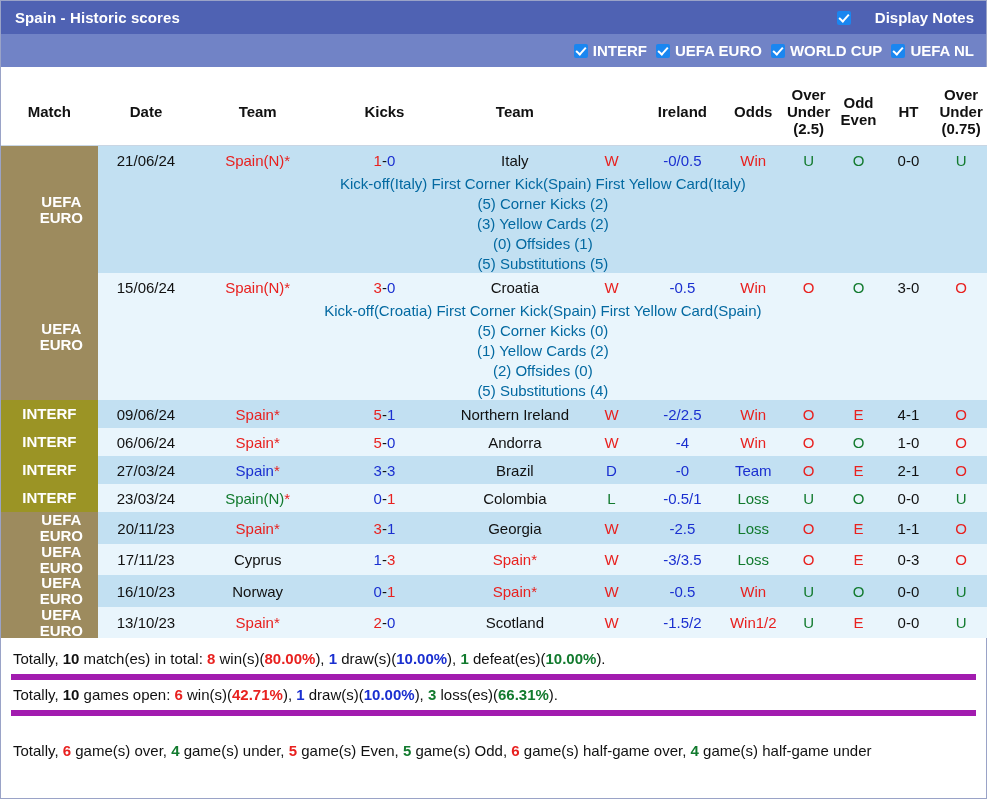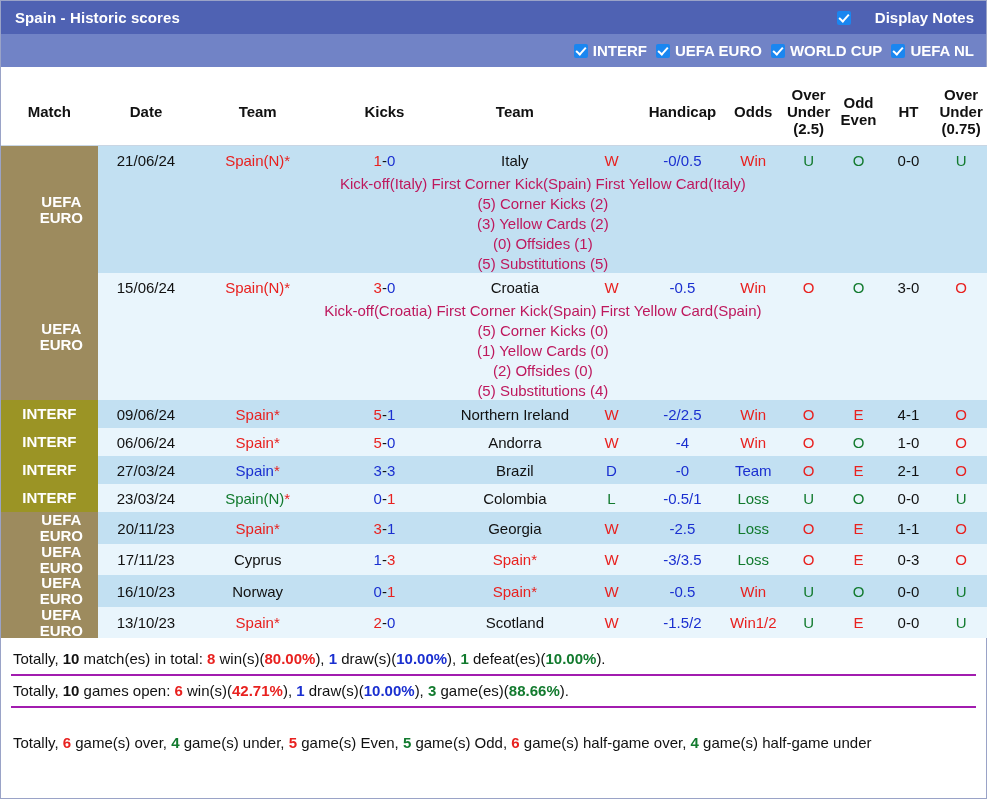--- a/index.html
+++ b/index.html
@@ -67,40 +67,40 @@
   .row-b td{background:#e9f5fc;}
 
   td.league{
     color:#fff;font-weight:bold;font-size:14px;line-height:1.05;
     width:90px;padding:2px 0;
   }
   td.league.euro{background:#9d8b5e !important;padding-left:24px;}
   td.league.interf{background:#9b9425 !important;}
 
   td.notes{
-    text-align:center;font-size:15px;color:#be185d;line-height:1.32;
+    text-align:center;font-size:15px;color:#0369a1;line-height:1.32;
     padding:6px 0 10px;
     margin-left:28px;
   }
   td.notes .nline{display:block;}
 
   
   .c-red{color:#e8211f;}
   .c-blue{color:#1a2fd0;}
   .c-green{color:#127a2e;}
   .c-black{color:#111;}
   .c-star{color:#e8211f;}
 
   
   .summary{
     padding:6px 10px 4px 10px;background:#fff;
   }
   .summary p{
     margin:0;padding:6px 0 7px 2px;font-size:15px;color:#111;
-    border-bottom:2px solid #a21caf;
+    border-bottom:6px solid #a21caf;
   }
   .summary p:last-child{border-bottom:none;margin-top:20px;}
   .b{font-weight:bold;}
 </style>
 </head>
 <body>
 
 <div class="app">
 
   <div class="titlebar">
@@ -146,21 +146,21 @@
         <col style="width:50px">
     </colgroup>
     <thead>
       <tr>
         <th><span>Match</span></th>
         <th><span>Date</span></th>
         <th><span>Team</span></th>
         <th><span>Kicks</span></th>
         <th><span>Team</span></th>
         <th><span></span></th>
-        <th><span>Handicap</span></th>
+        <th><span>Ireland</span></th>
         <th><span>Odds</span></th>
         <th>
           <span>Over</span><br>
           <span>Under</span><br>
           <span>(2.5)</span>
         </th>
         <th>
           <span>Odd</span><br>
           <span>Even</span>
         </th>
@@ -207,21 +207,21 @@
           <td><span class="c-red">Win</span></td>
           <td><span class="c-red">O</span></td>
           <td><span class="c-green">O</span></td>
           <td><span class="c-black">3-0</span></td>
           <td><span class="c-red">O</span></td>
         </tr>
         <tr class="row-b">
           <td class="notes" colspan="11">
             <span class="nline">Kick-off(Croatia)  First Corner Kick(Spain)  First Yellow Card(Spain)</span>
             <span class="nline">(5) Corner Kicks (0)</span>
-            <span class="nline">(1) Yellow Cards (0)</span>
+            <span class="nline">(1) Yellow Cards (2)</span>
             <span class="nline">(2) Offsides (0)</span>
             <span class="nline">(5) Substitutions (4)</span>
           </td>
         </tr>
         <tr class="row-a">
           <td class="league interf"><span>INTERF</span></td>
           <td>09/06/24</td>
           <td><span class="c-red">Spain</span><span class="c-star">*</span></td>
           <td><span class="c-red">5</span><span class="c-black">-</span><span class="c-blue">1</span></td>
           <td><span class="c-black">Northern Ireland</span><span class="c-star"></span></td>
@@ -332,19 +332,19 @@
           <td><span class="c-green">U</span></td>
         </tr>
       </tbody>
   </table>
 
   <div class="summary">
     <p>
       <span>Totally, </span><span class="b">10</span><span> match(es) in total: </span><span class="b c-red">8</span><span> win(s)(</span><span class="b c-red">80.00%</span><span>), </span><span class="b c-blue">1</span><span> draw(s)(</span><span class="b c-blue">10.00%</span><span>), </span><span class="b c-green">1</span><span> defeat(es)(</span><span class="b c-green">10.00%</span><span>).</span>
     </p>
     <p>
-      <span>Totally, </span><span class="b">10</span><span> games open: </span><span class="b c-red">6</span><span> win(s)(</span><span class="b c-red">42.71%</span><span>), </span><span class="b c-blue">1</span><span> draw(s)(</span><span class="b c-blue">10.00%</span><span>), </span><span class="b c-green">3</span><span> game(es)(</span><span class="b c-green">88.66%</span><span>).</span>
+      <span>Totally, </span><span class="b">10</span><span> games open: </span><span class="b c-red">6</span><span> win(s)(</span><span class="b c-red">42.71%</span><span>), </span><span class="b c-blue">1</span><span> draw(s)(</span><span class="b c-blue">10.00%</span><span>), </span><span class="b c-green">3</span><span> loss(es)(</span><span class="b c-green">66.31%</span><span>).</span>
     </p>
     <p>
       <span>Totally, </span><span class="b c-red">6</span><span> game(s) over, </span><span class="b c-green">4</span><span> game(s) under, </span><span class="b c-red">5</span><span> game(s) Even, </span><span class="b c-green">5</span><span> game(s) Odd, </span><span class="b c-red">6</span><span> game(s) half-game over, </span><span class="b c-green">4</span><span> game(s) half-game under</span>
     </p>
   </div>
 </div>
 
 </body></html>

